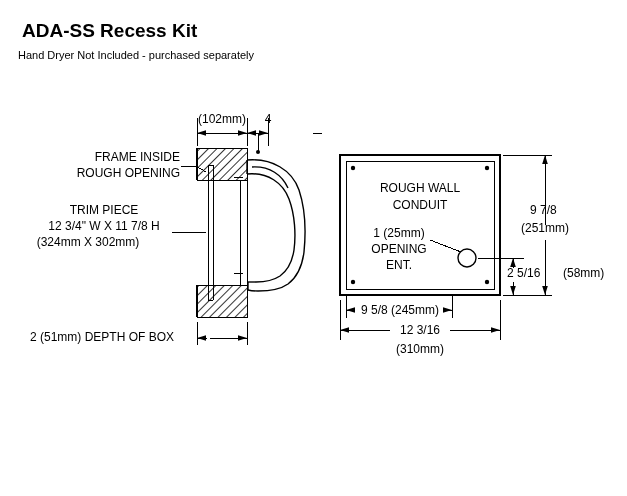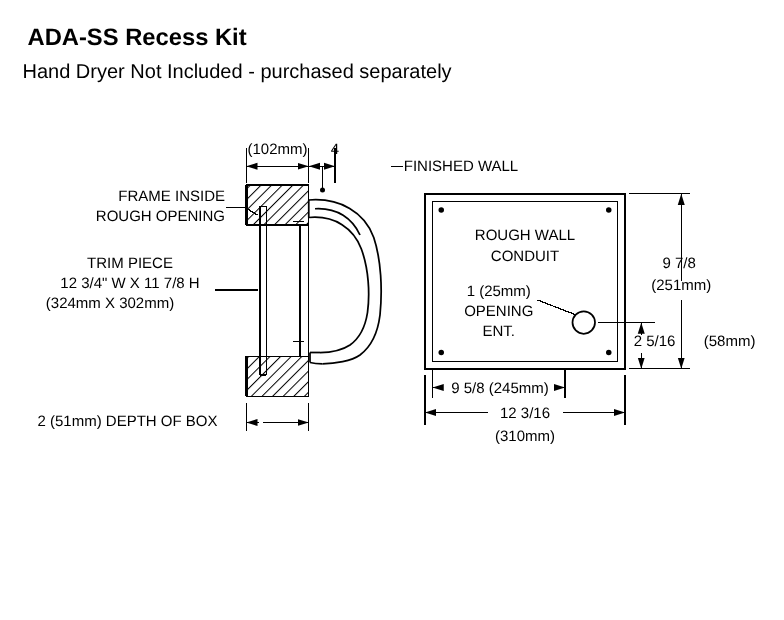--- a/index.html
+++ b/index.html
@@ -24,21 +24,21 @@
     left: 22px;
     top: 20px;
     font-size: 19px;
     font-weight: bold;
     letter-spacing: 0px;
   }
   .subtitle {
     position: absolute;
     left: 18px;
     top: 49px;
-    font-size: 16px;
+    font-size: 11px;
     font-weight: normal;
   }
   .lbl {
     position: absolute;
     font-size: 12px;
     line-height: 14px;
     white-space: pre;
   }
   .lbl.center { text-align: center; }
   .lbl.right { text-align: right; }
@@ -173,21 +173,20 @@
 
     <line class="ln" x1="340" y1="300" x2="340" y2="340"></line>
     <line class="ln" x1="500" y1="300" x2="500" y2="340"></line>
     <line class="ln" x1="340" y1="330" x2="390" y2="330" marker-start="url(#arrR)"></line>
     <line class="ln" x1="450" y1="330" x2="500" y2="330" marker-end="url(#arrL)"></line>
   </svg>
 
   <div class="lbl center" style="left:178px; top:112px; width:88px;">(102mm)</div>
   <div class="lbl center" style="left:248px; top:112px; width:40px;">4</div>
 
-  <div class="lbl" style="left:323px; top:126px;">FINISHED WALL</div>
 
   <div class="lbl right" style="left:48px; top:150px; width:132px;">FRAME INSIDE</div>
   <div class="lbl right" style="left:48px; top:166px; width:132px;">ROUGH OPENING</div>
 
   <div class="lbl center" style="left:35px; top:203px; width:138px;">TRIM PIECE</div>
   <div class="lbl center" style="left:25px; top:219px; width:158px;">12 3/4" W X 11 7/8 H</div>
   <div class="lbl center" style="left:9px; top:235px; width:158px;">(324mm X 302mm)</div>
 
   <div class="lbl" style="left:30px; top:330px;">2 (51mm) DEPTH OF BOX</div>
 

